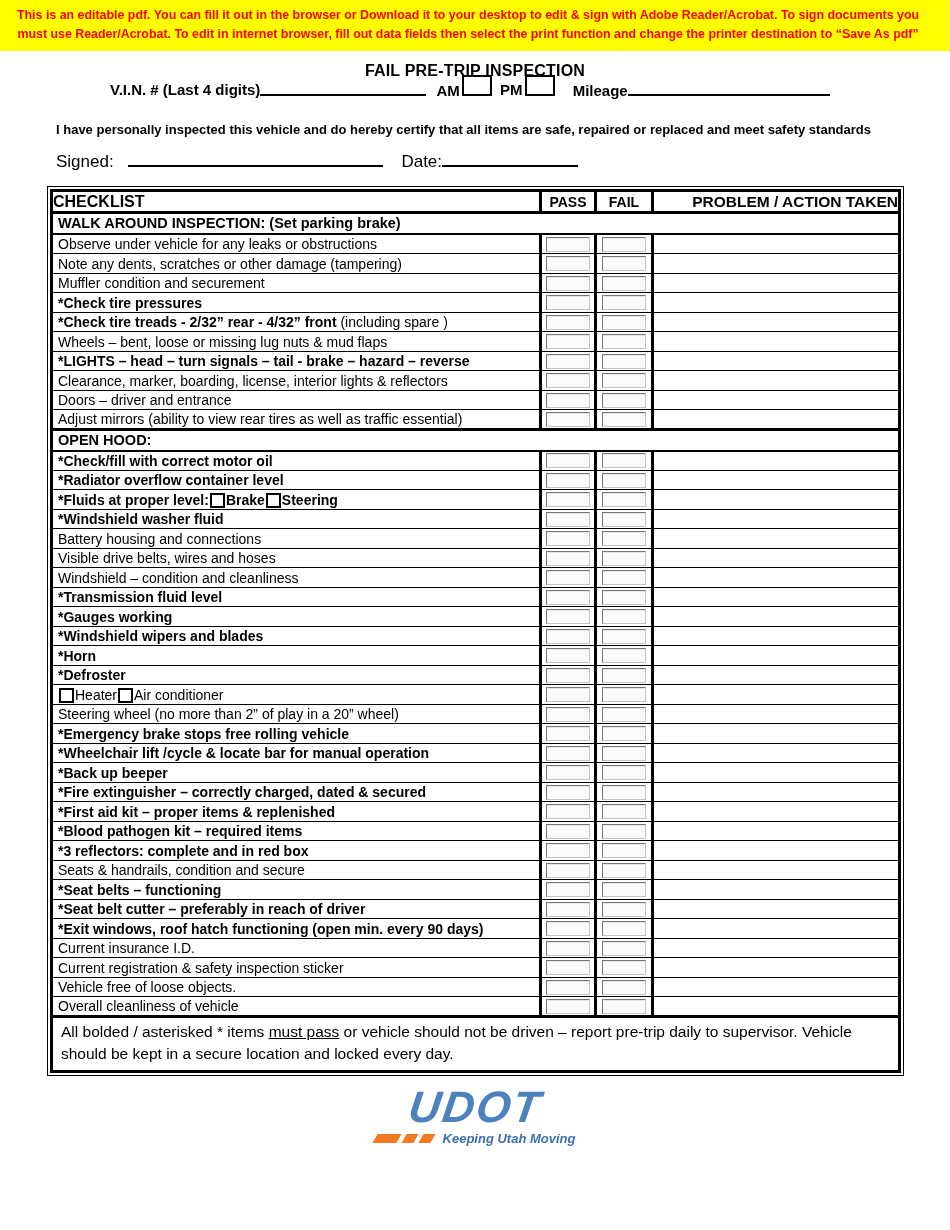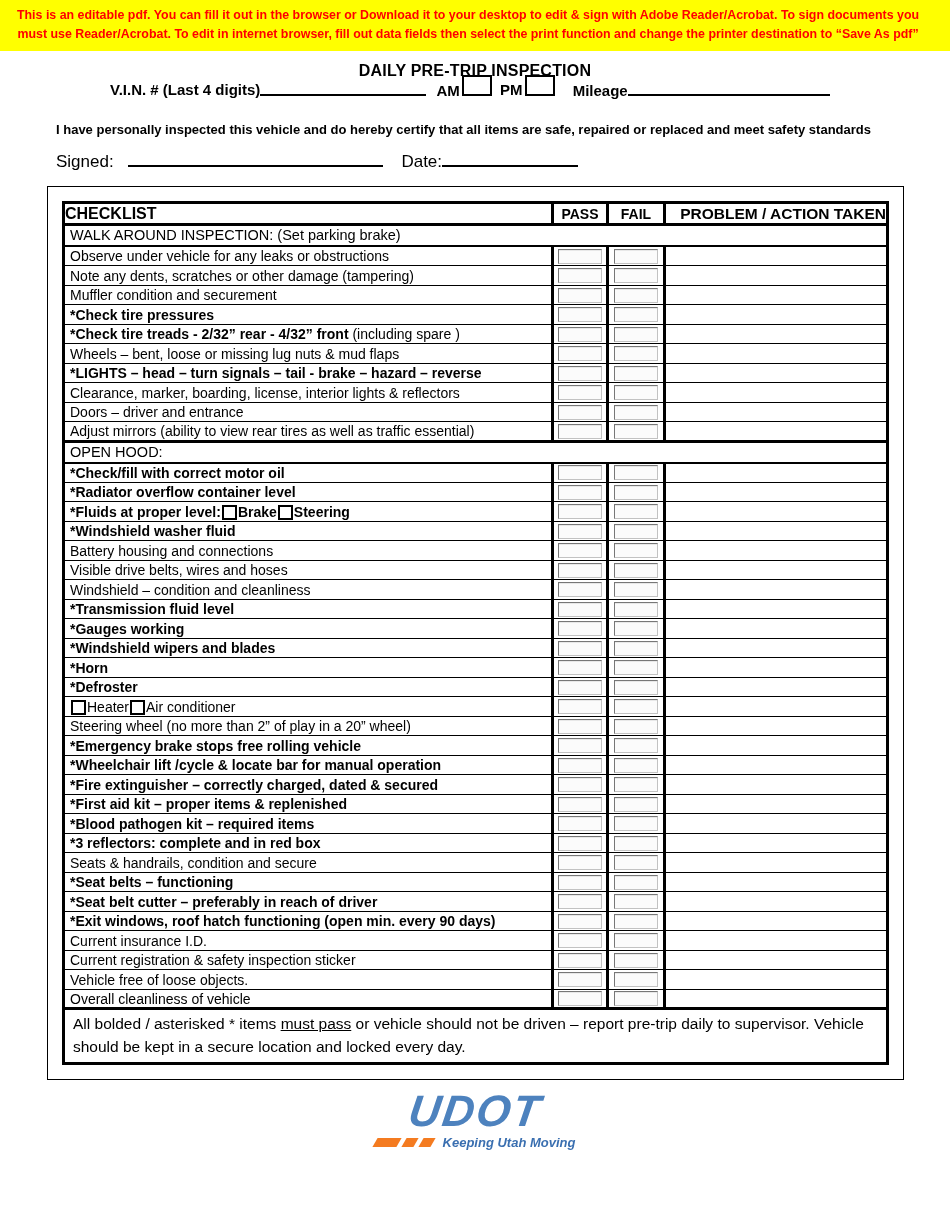--- a/index.html
+++ b/index.html
@@ -64,21 +64,21 @@
     font-weight: normal;
     font-size: 17px;
   }
   .signed-line .gap { display: inline-block; width: 14px; }
 
   
   .table-wrap {
     margin: 14px auto 0 47px;
     width: 857px;
     border: 1.5px solid #000;
-    padding: 14px;
+    padding: 2px;
     background: #fff;
   }
   table.checklist {
     width: 100%;
     border-collapse: collapse;
     border: 3.5px solid #000;
     table-layout: fixed;
   }
   col.c-label   { width: 489px; }
   col.c-pass    { width: 55px; }
@@ -96,21 +96,21 @@
     border-left: 3.5px solid #000;
     border-right: 3.5px solid #000;
     font-size: 14px;
     text-align: center;
   }
   th.problem-h { font-size: 15.5px; text-align: right; }
 
   tr.section-row td {
     border-top: 3px solid #000;
     border-bottom: 2.5px solid #000;
-    font-weight: normal;
+    font-weight: bold;
     font-size: 14.5px;
     padding: 1px 0 2px 5px;
     height: 18px;
     margin-left: 35px;
   }
   tr.item-row td {
     border-bottom: 1.5px solid #000;
     height: 19.5px;
     padding: 0;
   }
@@ -199,21 +199,21 @@
 </head>
 <body>
 
 <div class="page">
 
   <div class="banner">
     <div>This is an editable pdf. You can fill it out in the browser or Download it to your desktop to edit &amp; sign with Adobe Reader/Acrobat. To sign documents you</div>
     <div>must use Reader/Acrobat. To edit in internet browser, fill out data fields then select the print function and change the printer destination to “Save As pdf”</div>
   </div>
 
-  <div class="form-title">DAILY PRE-TRIP INSPECTION</div>
+  <div class="form-title">FAIL PRE-TRIP INSPECTION</div>
 
   <div class="vin-line">
     <span>V.I.N. # (Last 4 digits)</span><span class="fill-line" style="width:166px"></span>
     <span style="margin-left:6px">AM</span><span class="hdr-checkbox"></span>
     <span>PM</span><span class="hdr-checkbox"></span>
     <span style="margin-left:10px">Mileage</span><span class="fill-line" style="width:202px"></span>
   </div>
 
   <div class="certify-line">I have personally inspected this vehicle and do hereby certify that all items are safe, repaired or replaced and meet safety standards</div>
 
@@ -499,20 +499,30 @@
             <td class="label-cell"><span class="b">*Wheelchair lift /cycle &amp;  locate bar for manual operation</span></td>
             <td class="pf-cell">
               <div class="field-box"></div>
             </td>
             <td class="pf-cell">
               <div class="field-box"></div>
             </td>
             <td class="problem-cell"></td>
           </tr>
           <tr class="item-row">
+            <td class="label-cell"><span class="b">*Back up beeper</span></td>
+            <td class="pf-cell">
+              <div class="field-box"></div>
+            </td>
+            <td class="pf-cell">
+              <div class="field-box"></div>
+            </td>
+            <td class="problem-cell"></td>
+          </tr>
+          <tr class="item-row">
             <td class="label-cell"><span class="b">*Fire extinguisher – correctly charged, dated &amp; secured</span></td>
             <td class="pf-cell">
               <div class="field-box"></div>
             </td>
             <td class="pf-cell">
               <div class="field-box"></div>
             </td>
             <td class="problem-cell"></td>
           </tr>
           <tr class="item-row">

